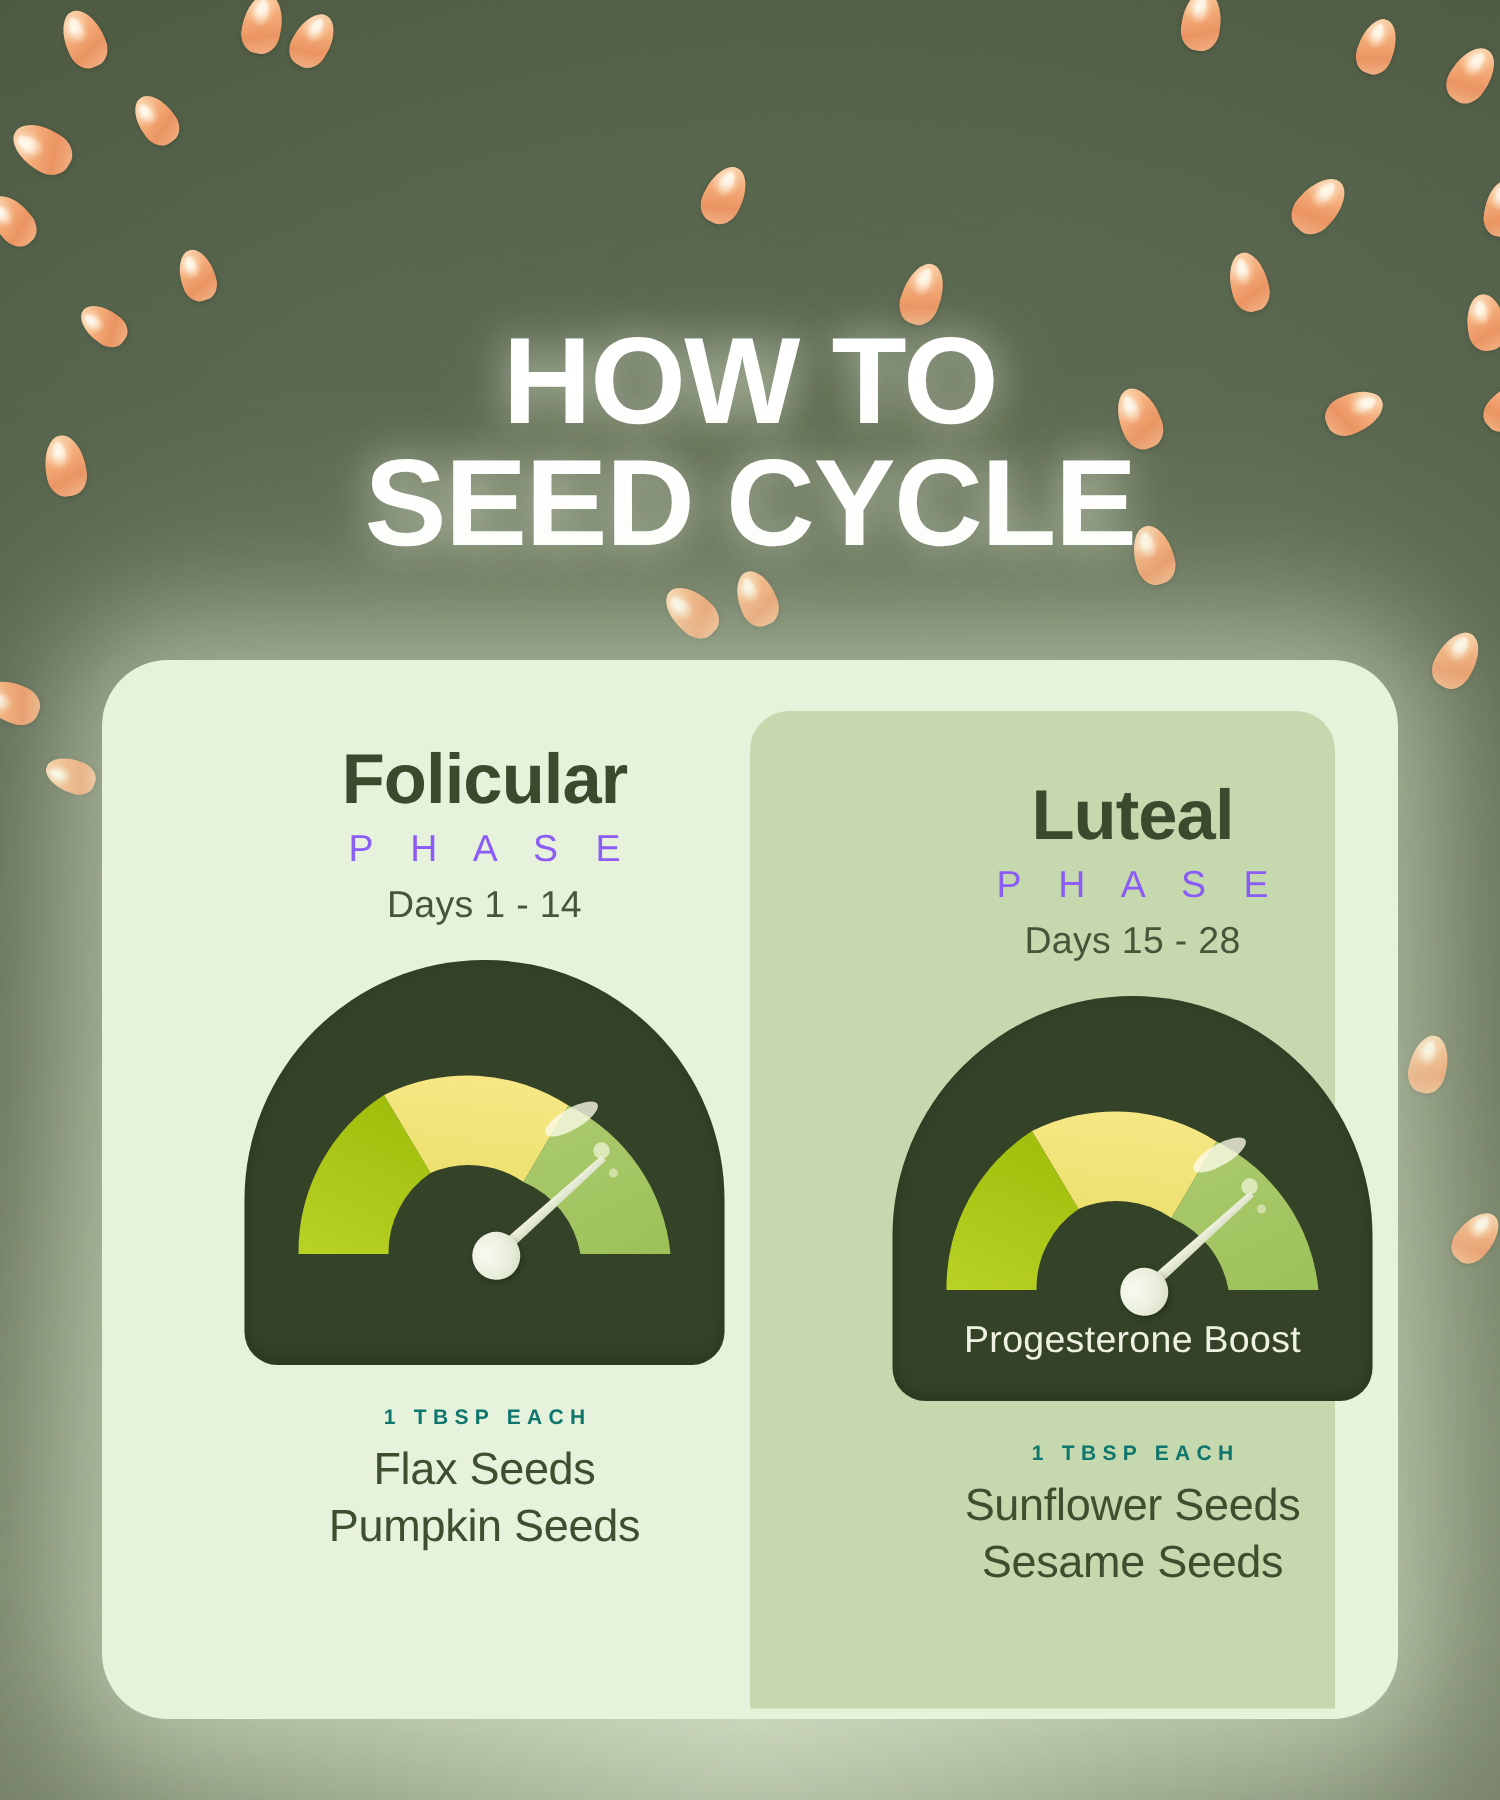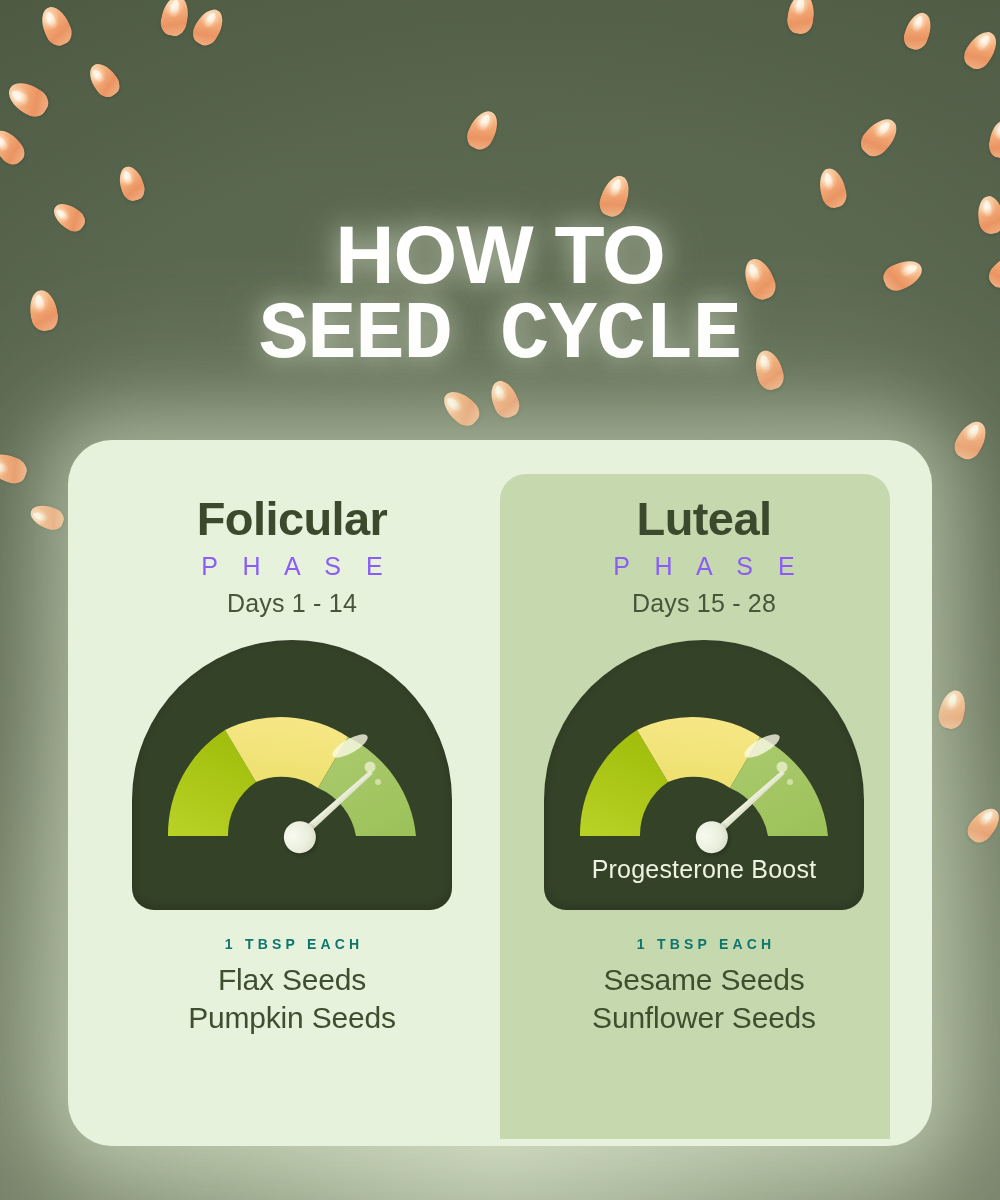--- a/index.html
+++ b/index.html
@@ -77,21 +77,21 @@
     left: 0; right: 0; top: 214px;
     text-align: center;
     color: #ffffff;
     font-family: "Liberation Sans", sans-serif;
     font-weight: 700;
     font-size: 82px;
     line-height: 0.99;
     letter-spacing: -1px;
     text-shadow: 0 0 26px rgba(244,250,232,0.55), 0 0 60px rgba(230,242,210,0.30);
   }
-  .headline .l2 { display: block; font-family: Liberation Mono, monospace; }
+  .headline .l2 { display: block; }
 
   
   .card-outer {
     position: absolute;
     left: 68px; top: 440px;
     width: 864px; height: 706px;
     background: #e7f2dc;
     border-radius: 44px;
     box-shadow: 0 0 70px 26px rgba(233,244,218,0.40), 0 0 150px 50px rgba(223,238,204,0.22);
   }
@@ -104,23 +104,24 @@
     background: #c6d9ae;
     border-radius: 26px 26px 0 0;
   }
 
   
   .col {
     position: absolute;
     top: 0;
     width: 448px; height: 706px;
     text-align: center;
+    padding-left: 31px;
   }
   .col-left  { left: 0; }
-  .col-right { left: 412px; }
+  .col-right { left: 432px; margin-top: 24px; }
 
   .phase-title {
     margin-top: 54px;
     font-family: "Liberation Sans", sans-serif;
     font-weight: 700;
     font-size: 47px;
     letter-spacing: -0.6px;
     color: #3b4a2d;
     line-height: 1.06;
   }
@@ -339,19 +340,19 @@
         </svg>
         <div class="needle">
           <div class="needle-bar"></div>
           <div class="needle-hub"></div>
         </div>
         <div class="gauge-label">Progesterone Boost</div>
       </div>
 
       <div class="dose">1 TBSP EACH</div>
       <div class="seed-names">
+        <div>Sunflower Seeds</div>
         <div>Sesame Seeds</div>
-        <div>Sunflower Seeds</div>
       </div>
     </div>
 
   </div>
 </div>
 
 </body></html>

